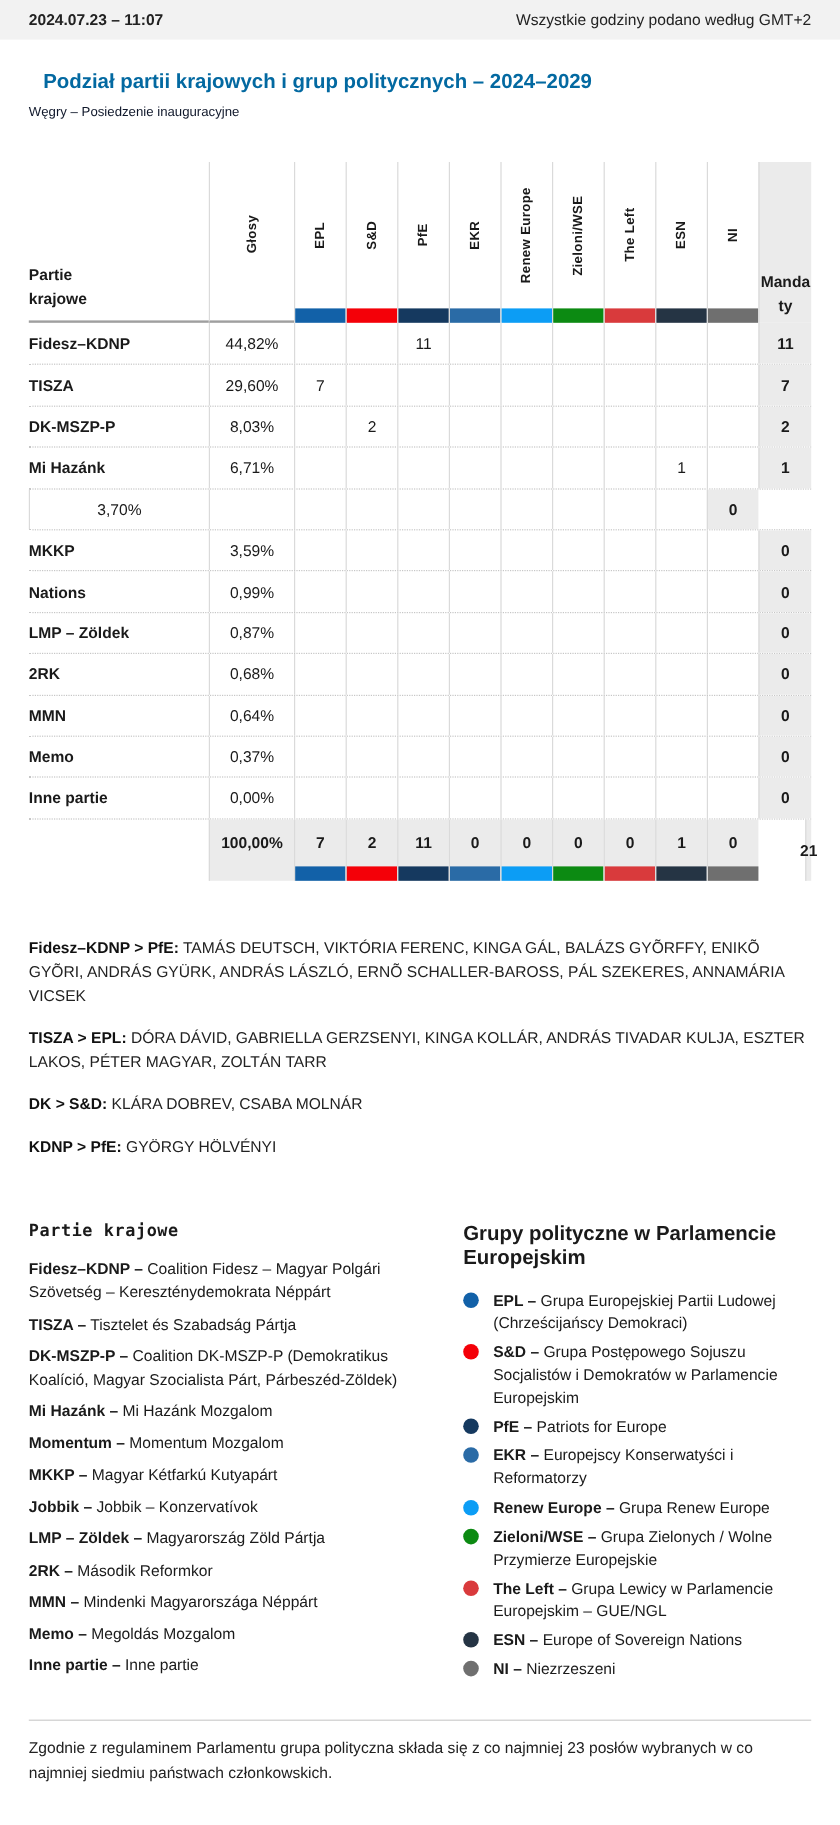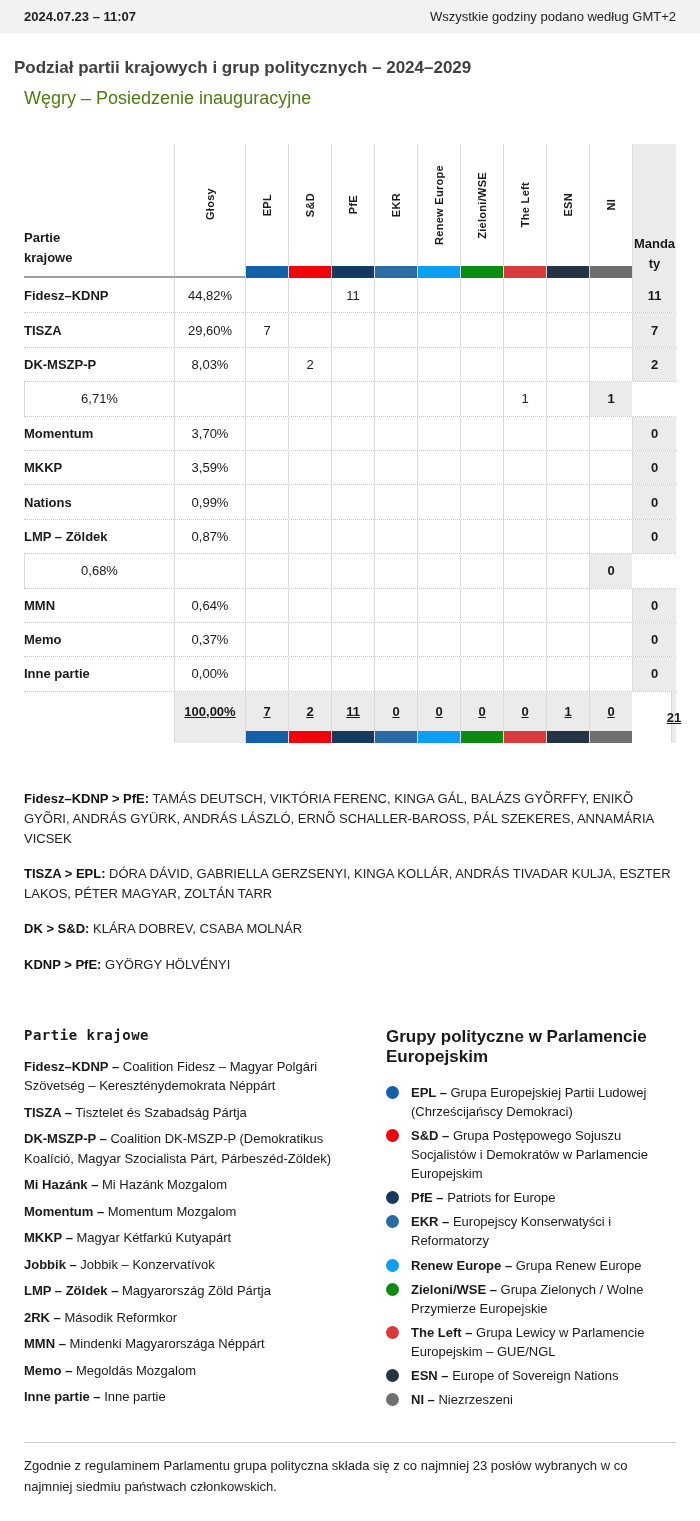--- a/index.html
+++ b/index.html
@@ -7,22 +7,22 @@
   body {
     width:700px; height:1521px; overflow:hidden;
     background:#fff; color:#1a1a1a;
     font-family:"Liberation Sans", sans-serif;
   }
   
   .topbar { height:33px; background:#f2f2f2; display:flex; justify-content:space-between;
             align-items:center; padding:0 24px; font-size:13px; color:#222; }
   .topbar .dt { font-weight:bold; }
   
-  .title { margin:25px 14px 0; font-size:17px; font-weight:bold; color:#404040; }
-  .subtitle { margin:10px 24px 0; font-size:18px; color:#4d7c0f; }
+  .title { margin:25px 36px 0; font-size:17px; font-weight:bold; color:#0369a1; }
+  .subtitle { margin:10px 24px 0; font-size:11px; color:#0f172a; }
   
   .tbl { margin:35px 24px 0; font-size:13px; }
   .grid { display:grid; grid-template-columns:150px 71px repeat(9,43px) 44px; }
   .bl { border-left:1px solid #dadada; }
   .hrow { height:134px; }
   .hp { display:flex; align-items:flex-end; padding-bottom:9px; font-weight:bold;
         border-bottom:2px solid #9f9f9f; line-height:1.5; }
   .hp span { display:block; width:70px; }
   .hv { border-bottom:2px solid #9f9f9f; display:flex; align-items:center;
         justify-content:center; padding-bottom:12px; }
@@ -33,21 +33,21 @@
   .bar { height:12px; display:block; }
   .hs { background:#ebebeb; display:flex; align-items:flex-end; justify-content:center;
         padding-bottom:5px; font-weight:bold; text-align:center; }
   .hs span { display:block; width:42px; word-break:break-all; line-height:1.5; }
   .row { height:34.4px; }
   .rows .row + .row { border-top:1px dotted #c6c6c6; }
   .pc { display:flex; align-items:center; font-weight:bold; }
   .vc,.gc { display:flex; align-items:center; justify-content:center; }
   .sc { display:flex; align-items:center; justify-content:center; font-weight:bold; background:#ebebeb; }
   .total { height:52px; border-top:1px dotted #c6c6c6; font-weight:bold; }
-  .tc { background:#ebebeb;text-decoration:underline; }
+  .tc { background:#ebebeb; }
   .tc.v { display:flex; align-items:center; justify-content:center; padding-bottom:12px; }
   .tc.g { display:flex; flex-direction:column; }
   .tc.g .tv { flex:1; display:flex; align-items:center; justify-content:center; }
   .tc.s { display:flex; align-items:center; justify-content:center;margin-left:39px; }
   
   .delegs { margin:46px 24px 0; font-size:13px; line-height:1.55; color:#222; }
   .delegs p { margin:0 0 15px; }
   .delegs b { color:#111; }
   
   .legends { display:flex; margin:52px 24px 0; }
@@ -179,34 +179,34 @@
         <div class="gc bl"></div>
         <div class="gc bl"></div>
         <div class="gc bl"></div>
         <div class="gc bl"></div>
         <div class="gc bl"></div>
         <div class="gc bl"></div>
         <div class="gc bl"></div>
         <div class="sc bl">2</div>
       </div>
     <div class="grid row">
+        <div class="pc">Mi Hazánk</div>
         <div class="vc bl">6,71%</div>
         <div class="gc bl"></div>
         <div class="gc bl"></div>
         <div class="gc bl"></div>
         <div class="gc bl"></div>
         <div class="gc bl"></div>
         <div class="gc bl"></div>
         <div class="gc bl"></div>
         <div class="gc bl">1</div>
         <div class="gc bl"></div>
         <div class="sc bl">1</div>
       </div>
     <div class="grid row">
-        <div class="pc">Momentum</div>
         <div class="vc bl">3,70%</div>
         <div class="gc bl"></div>
         <div class="gc bl"></div>
         <div class="gc bl"></div>
         <div class="gc bl"></div>
         <div class="gc bl"></div>
         <div class="gc bl"></div>
         <div class="gc bl"></div>
         <div class="gc bl"></div>
         <div class="gc bl"></div>
@@ -248,20 +248,21 @@
         <div class="gc bl"></div>
         <div class="gc bl"></div>
         <div class="gc bl"></div>
         <div class="gc bl"></div>
         <div class="gc bl"></div>
         <div class="gc bl"></div>
         <div class="gc bl"></div>
         <div class="sc bl">0</div>
       </div>
     <div class="grid row">
+        <div class="pc">2RK</div>
         <div class="vc bl">0,68%</div>
         <div class="gc bl"></div>
         <div class="gc bl"></div>
         <div class="gc bl"></div>
         <div class="gc bl"></div>
         <div class="gc bl"></div>
         <div class="gc bl"></div>
         <div class="gc bl"></div>
         <div class="gc bl"></div>
         <div class="gc bl"></div>

